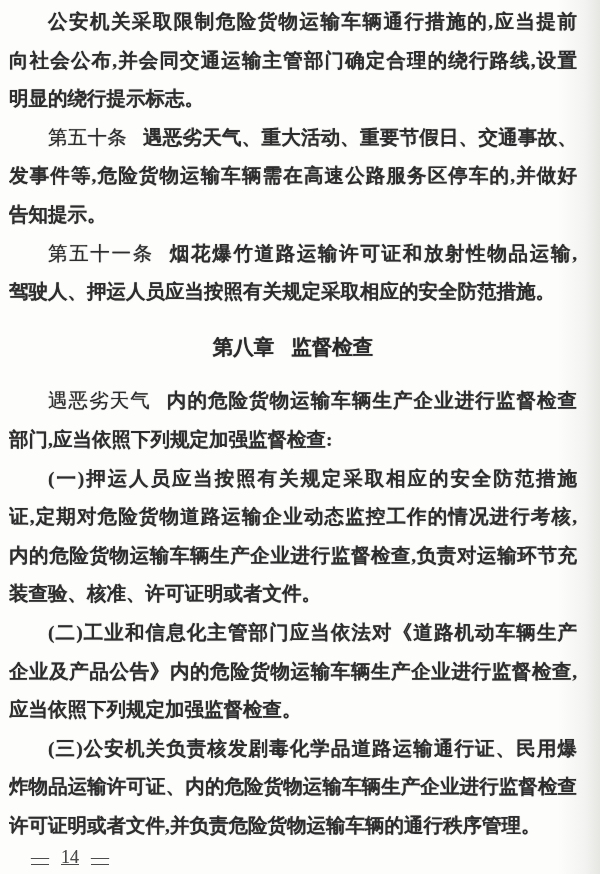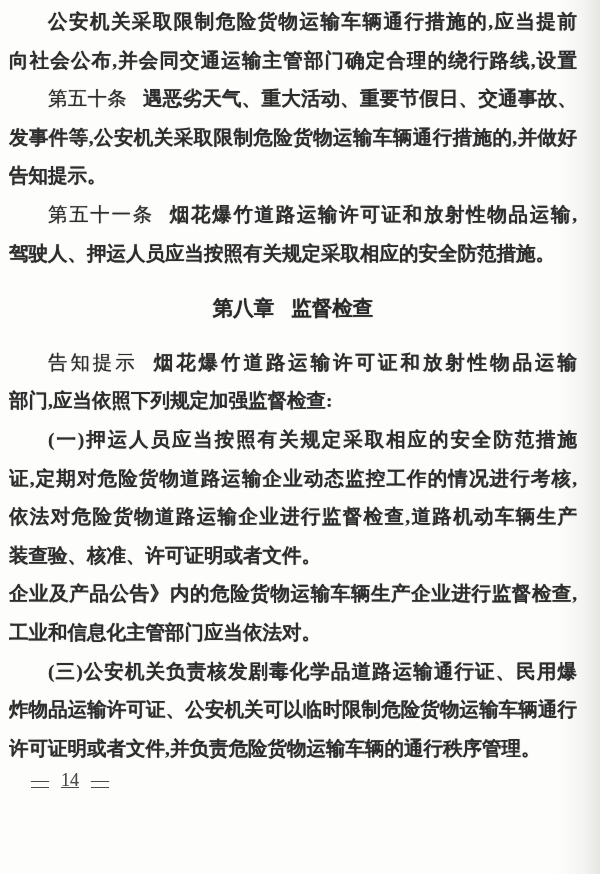--- a/index.html
+++ b/index.html
@@ -70,57 +70,59 @@
 </style>
 </head>
 <body>
 
 <div class="page">
   <div class="textcol">
 
     <div class="para">
       <div class="line indent"><span>公安机关采取限制危险货物运输车辆通行措施的,应当提前</span></div>
       <div class="line"><span>向社会公布,并会同交通运输主管部门确定合理的绕行路线,设置</span></div>
+      <div class="line end"><span>明显的绕行提示标志。</span></div>
     </div>
 
     <div class="para">
       <div class="line indent"><span class="lead">第五十条</span><span>遇恶劣天气、重大活动、重要节假日、交通事故、突</span></div>
-      <div class="line"><span>发事件等,公安机关采取限制危险货物运输车辆通行措施的,并做好</span></div>
+      <div class="line"><span>发事件等,危险货物运输车辆需在高速公路服务区停车的,并做好</span></div>
       <div class="line end"><span>告知提示。</span></div>
     </div>
 
     <div class="para">
       <div class="line indent"><span class="lead">第五十一条</span><span>烟花爆竹道路运输许可证和放射性物品运输,</span></div>
       <div class="line end"><span>驾驶人、押运人员应当按照有关规定采取相应的安全防范措施。</span></div>
     </div>
 
     <div class="chapter">
       <span class="num">第八章</span><span>监督检查</span>
     </div>
 
     <div class="para">
-      <div class="line indent"><span class="lead">告知提示</span><span>烟花爆竹道路运输许可证和放射性物品运输</span></div>
+      <div class="line indent"><span class="lead">遇恶劣天气</span><span>内的危险货物运输车辆生产企业进行监督检查</span></div>
       <div class="line end"><span>部门,应当依照下列规定加强监督检查:</span></div>
     </div>
 
     <div class="para">
       <div class="line indent"><span>(一)押运人员应当按照有关规定采取相应的安全防范措施</span></div>
       <div class="line"><span>证,定期对危险货物道路运输企业动态监控工作的情况进行考核,</span></div>
-      <div class="line"><span>依法对危险货物道路运输企业进行监督检查,道路机动车辆生产</span></div>
+      <div class="line"><span>内的危险货物运输车辆生产企业进行监督检查,负责对运输环节充</span></div>
       <div class="line end"><span>装查验、核准、许可证明或者文件。</span></div>
     </div>
 
     <div class="para">
+      <div class="line indent"><span>(二)工业和信息化主管部门应当依法对《道路机动车辆生产</span></div>
       <div class="line"><span>企业及产品公告》内的危险货物运输车辆生产企业进行监督检查,</span></div>
-      <div class="line end"><span>工业和信息化主管部门应当依法对。</span></div>
+      <div class="line end"><span>应当依照下列规定加强监督检查。</span></div>
     </div>
 
     <div class="para">
       <div class="line indent"><span>(三)公安机关负责核发剧毒化学品道路运输通行证、民用爆</span></div>
-      <div class="line"><span>炸物品运输许可证、公安机关可以临时限制危险货物运输车辆通行</span></div>
+      <div class="line"><span>炸物品运输许可证、内的危险货物运输车辆生产企业进行监督检查</span></div>
       <div class="line end"><span>许可证明或者文件,并负责危险货物运输车辆的通行秩序管理。</span></div>
     </div>
 
     <div class="pagefooter">
       <span>—</span><span class="pnum">14</span><span>—</span>
     </div>
 
   </div>
 </div>
 

